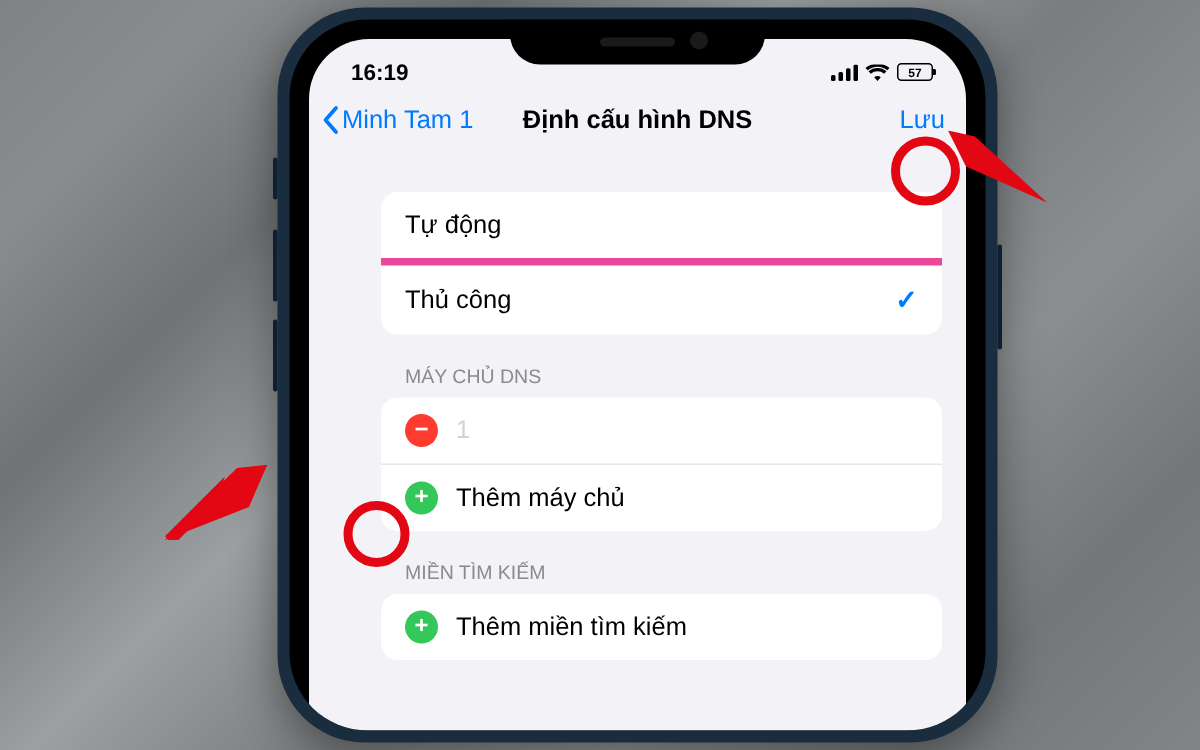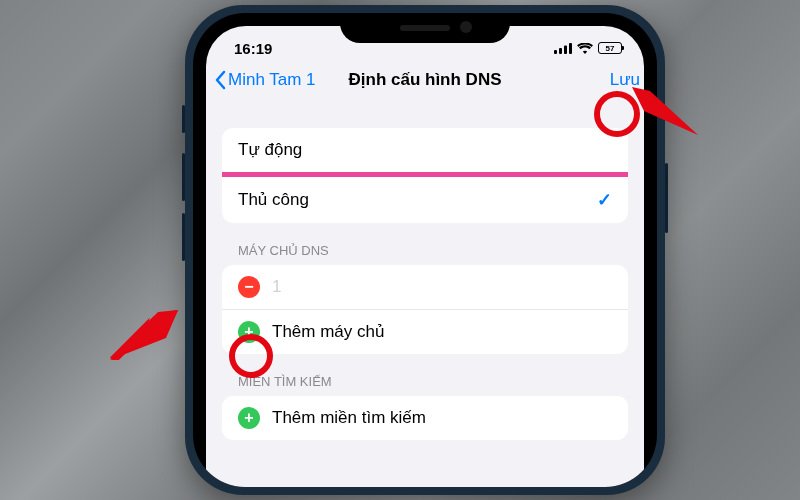--- a/index.html
+++ b/index.html
@@ -76,24 +76,24 @@
   .battery::after{content:""; position:absolute; right:-3px; top:3px; width:2px; height:4px; background:#000; border-radius:0 1px 1px 0;}
 
   
   .navbar {
     height: 44px; display:flex; align-items:flex-start; position:relative;
     background:#f2f2f7;
   }
   .back { position:absolute; left:8px; display:flex; align-items:center; color:#007aff; font-size:17px; }
   .back svg { margin-right:2px; }
   .title { margin:0 auto; font-size:17px; font-weight:600; color:#000; }
-  .save { position:absolute; right:4px; color:#007aff; font-size:17px; }
-
-  
-  .content { padding-top:14px; }
+  .save { position:absolute; right:14px; color:#007aff; font-size:17px; }
+
+  
+  .content { padding-top:14px;margin-left:32px; }
   .group {
     background:#fff; border-radius:11px; margin:0 16px 20px 16px;
     overflow:hidden;
   }
   .cell {
     display:flex; align-items:center; justify-content:space-between;
     padding: 12px 16px; font-size:17px; color:#000;
     border-top:5px solid #ec4899;
   }
   .cell:first-child { border-top:none; }

